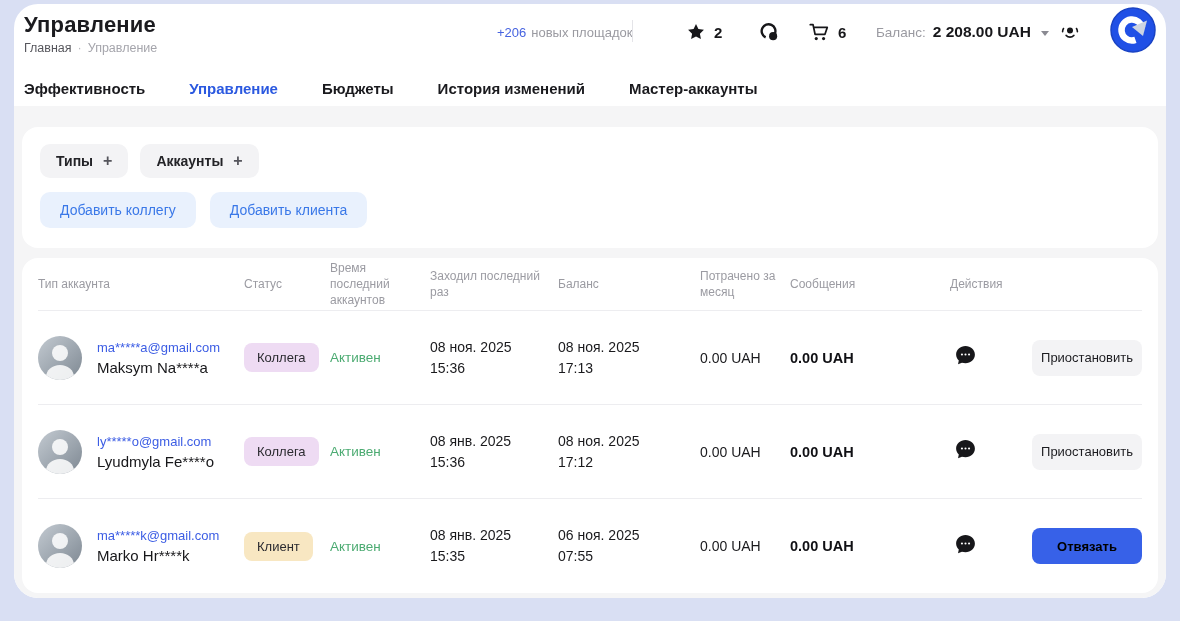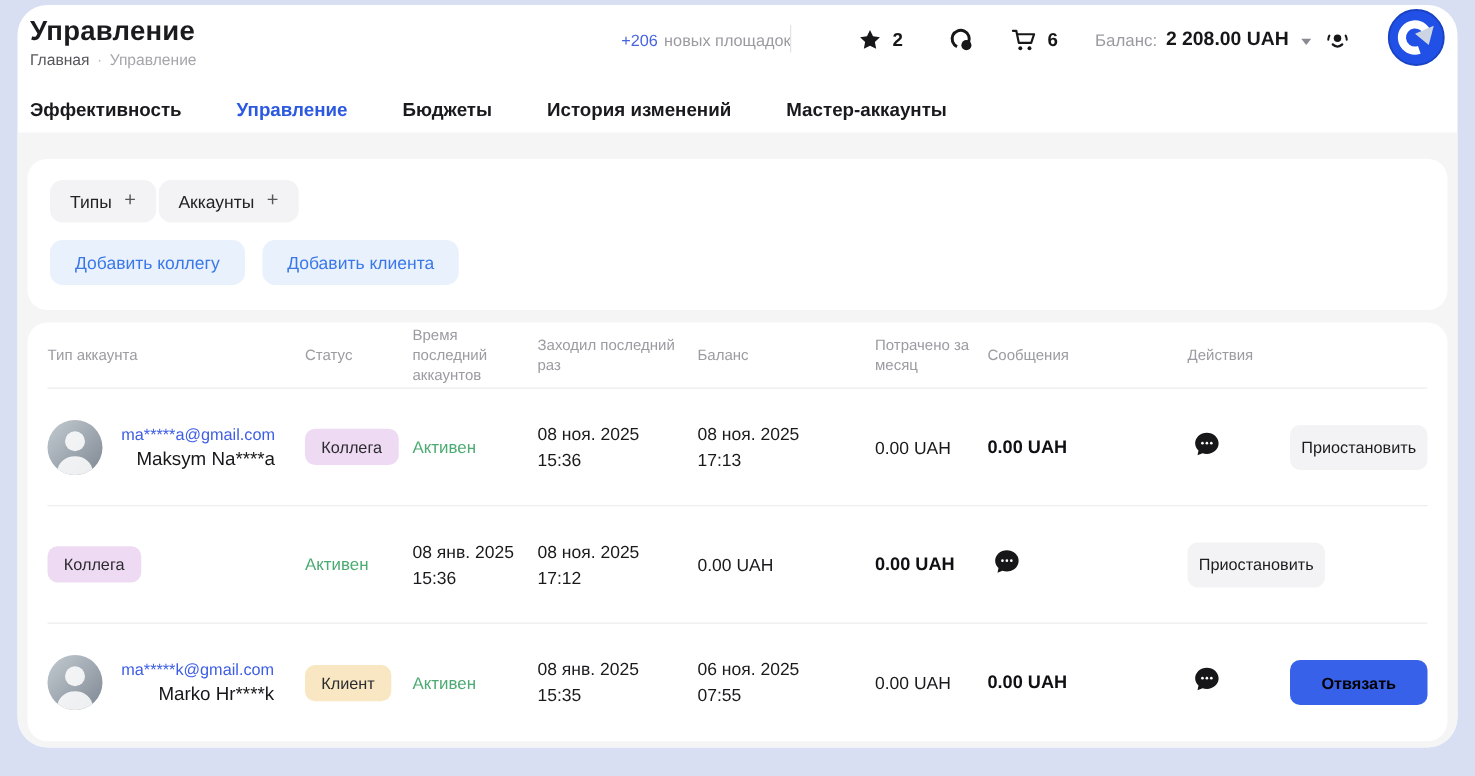--- a/index.html
+++ b/index.html
@@ -34,21 +34,21 @@
   .tabs { position:absolute; left:10px; top:76px; display:flex; gap:44px; }
   .tab { position:relative; font-size:15px; font-weight:700; color:#1a1a1e; padding-bottom:12px; cursor:pointer; white-space:nowrap; }
   .tab.active { color:#2b59e0; }
   .tab.active::after { content:""; position:absolute; left:0; right:0; bottom:0; height:2px; background:#2b59e0; border-radius:1px; }
 
   
   .content { position:absolute; left:0; top:102px; width:1152px; height:492px; background:#f5f5f6; border-radius:0 0 24px 24px; }
 
   .card { position:absolute; left:8px; width:1136px; background:#ffffff; border-radius:16px; }
   .filter-card { top:21px; height:121px; padding:17px 18px; }
-  .chip-row { display:flex; gap:2px; margin-bottom:14px; }
+  .chip-row { display:flex; gap:12px; margin-bottom:14px;font-weight:bold; }
   .chip { display:flex; align-items:center; gap:10px; height:34px; padding:0 16px; background:#f3f3f5; border-radius:10px; font-size:14px; color:#232327; cursor:pointer; }
   .chip .plus { color:#55555c; font-size:16px; }
   .add-row { display:flex; gap:14px; }
   .add-btn { display:flex; align-items:center; height:36px; padding:0 20px; background:#e9f1fd; border-radius:10px; font-size:14px; font-weight:500; color:#3a78e8; cursor:pointer;text-align:center; }
 
   
   .table-card { top:152px; height:335px; padding:0 16px; }
   .trow {
     display:grid;
     grid-template-columns:206px 86px 100px 128px 142px 90px 160px 82px 110px;
@@ -56,21 +56,21 @@
   }
   .thead { height:53px; border-bottom:1px solid #ededf0; }
   .th { font-size:12px; font-weight:500; color:#9b9ba2; line-height:1.35; padding-right:10px; }
   .tr { height:94px; border-bottom:1px solid #ededf0; }
   .tr:last-child { border-bottom:none; }
 
   .acct { display:flex; align-items:center; gap:15px; }
   .avatar { width:44px; height:44px; border-radius:50%; flex:0 0 44px;
     background:linear-gradient(135deg,#c3cad1 0%,#9aa3ac 60%,#7e8892 100%);
     display:flex; align-items:flex-end; justify-content:center; overflow:hidden; }
-  .acct-text { display:flex; flex-direction:column; gap:4px;text-align:right; }
+  .acct-text { display:flex; flex-direction:column; gap:4px; }
   .email { font-size:13px; color:#3c5de4; cursor:pointer; }
   .name { font-size:15px; color:#17171a; }
 
   .badge { display:inline-block; padding:7px 13px; border-radius:8px; font-size:13px; color:#2b2b30; }
   .badge[data-kind="colleague"] { background:#eedbf3; }
   .badge[data-kind="client"]   { background:#f8e7c2; }
 
   .status { font-size:13.5px; color:#4cab72; }
   .dt { font-size:14px; color:#1a1a1d; line-height:1.5; }
   .money { font-size:14px; color:#1a1a1d; }
@@ -225,20 +225,32 @@
                 <path d="M12 2.2c-5.4 0-9.8 3.9-9.8 8.8 0 2.4 1.1 4.6 2.8 6.2L4.2 21l4.1-1.5c1.2.3 2.4.5 3.7.5 5.4 0 9.8-3.9 9.8-8.9S17.4 2.2 12 2.2z" fill="#17171a"></path>
                 <circle cx="8.3" cy="11" r="1.1" fill="#fff"></circle>
                 <circle cx="12" cy="11" r="1.1" fill="#fff"></circle>
                 <circle cx="15.7" cy="11" r="1.1" fill="#fff"></circle>
               </svg>
         </span></div>
         <div><button class="action-btn" data-style="gray">Приостановить</button></div>
       </div>
 
       <div class="trow tr">
+        <div class="acct">
+          <div class="avatar">
+            <svg width="44" height="44" viewBox="0 0 44 44">
+                <circle cx="22" cy="17" r="8" fill="#ffffff" opacity="0.85"></circle>
+                <ellipse cx="22" cy="41" rx="14" ry="12" fill="#ffffff" opacity="0.85"></ellipse>
+              </svg>
+          </div>
+          <div class="acct-text">
+            <span class="email">ly*****o@gmail.com</span>
+            <span class="name">Lyudmyla Fe****o</span>
+          </div>
+        </div>
         <div><span class="badge" data-kind="colleague">Коллега</span></div>
         <div class="status">Активен</div>
         <div class="dt">
             <div>08 янв. 2025</div>
             <div>15:36</div>
           </div>
         <div class="dt">
             <div>08 ноя. 2025</div>
             <div>17:12</div>
           </div>

